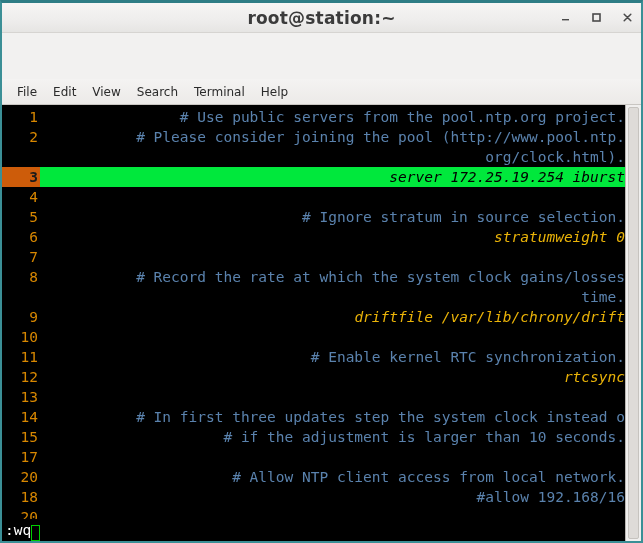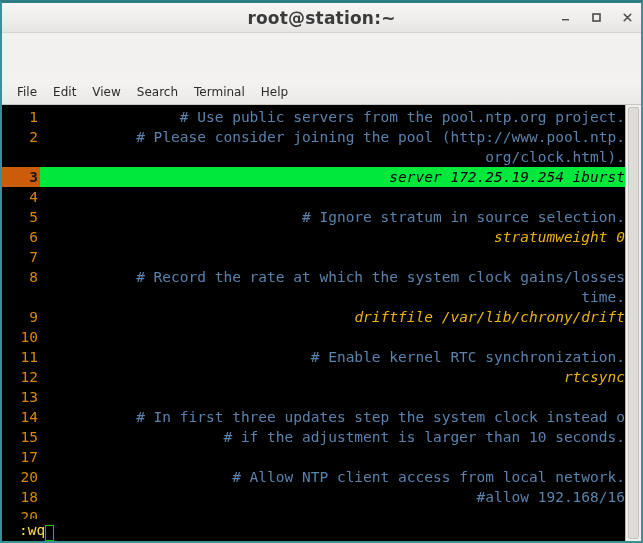--- a/index.html
+++ b/index.html
@@ -161,27 +161,27 @@
 
   
   .cmdline {
     position: absolute;
     left: 0;
     bottom: 0;
     width: 100%;
     height: 22px;
     line-height: 22px;
     background: #000000;
-    color: #fde047;
+    color: #ffffff;
     font-family: "DejaVu Sans Mono", monospace;
     font-size: 14.5px;
     white-space: pre;
     display: flex;
     align-items: flex-end;
-    padding-left: 17px;
+    padding-left: 3px;
     box-sizing: border-box;
   }
   .cursor-block {
     display: inline-block;
     width: 9px;
     height: 16px;
     border: 1.5px solid #00cc00;
     box-sizing: border-box;
     vertical-align: middle;
     margin-left: 0px;

